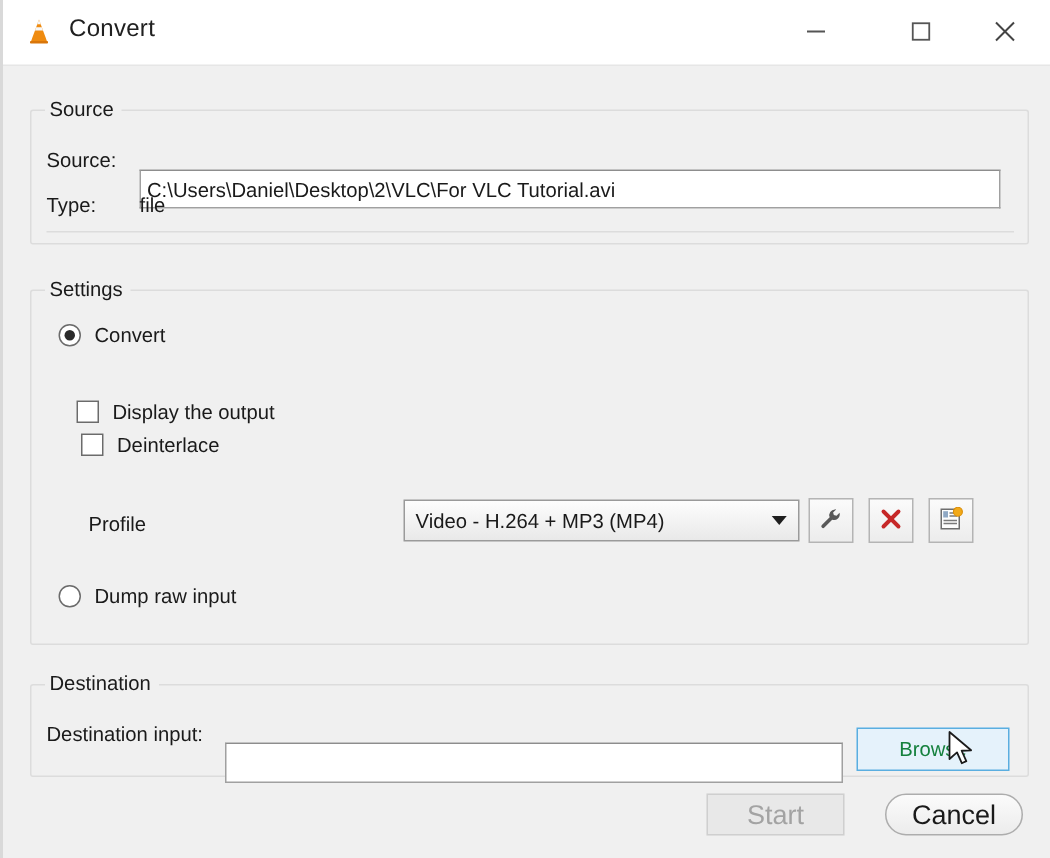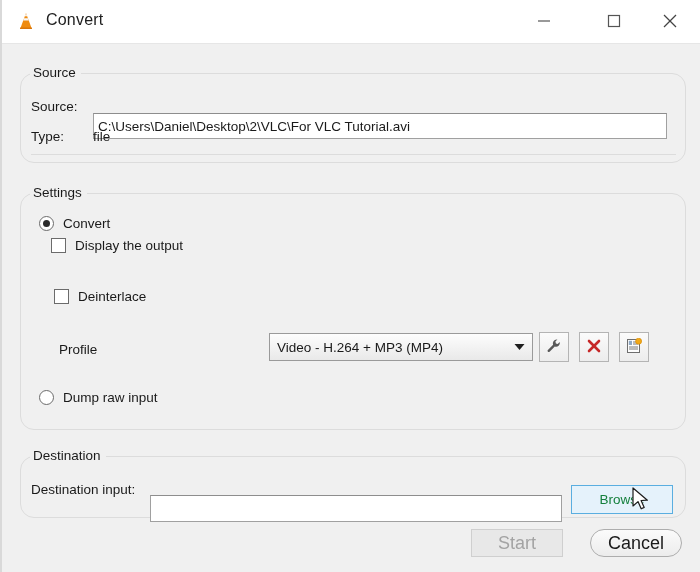--- a/index.html
+++ b/index.html
@@ -50,21 +50,21 @@
   }
   .winbtn svg { display: block; }
   #btn-min { left: 519px; }
   #btn-max { left: 589px; }
   #btn-close { left: 645px; }
 
   
   .group {
     position: absolute;
     border: 1px solid #dcdcdc;
-    border-radius: 14px;
+    border-radius: 2px;
     background: #f0f0f0;
     box-sizing: border-box;
   }
   .group-title {
     position: absolute;
     top: -9px;
     left: 9px;
     background: #f0f0f0;
     padding: 0 5px 0 3px;
     font-size: 13.5px;
@@ -136,21 +136,21 @@
     width: 15px; height: 15px;
     border: 1px solid #6b6b6b;
     background: #ffffff;
     box-sizing: border-box;
     flex: none;
     margin-right: 9px;
   }
   .ctl-label { font-size: 13.5px; color: #1a1a1a; }
 
   #row-convert   { left: 18px; top: 22px; }
-  #row-display   { left: 30px; top: 44px; justify-content: space-between; }
+  #row-display   { left: 30px; top: 73px; justify-content: space-between; }
   #row-deint     { left: 33px; top: 95px; }
   #row-dumpraw   { left: 18px; top: 196px; }
 
   #lbl-profile { left: 38px; top: 148px; }
 
   #select-profile {
     position: absolute;
     left: 248px; top: 139px;
     width: 264px; height: 28px;
     box-sizing: border-box;

